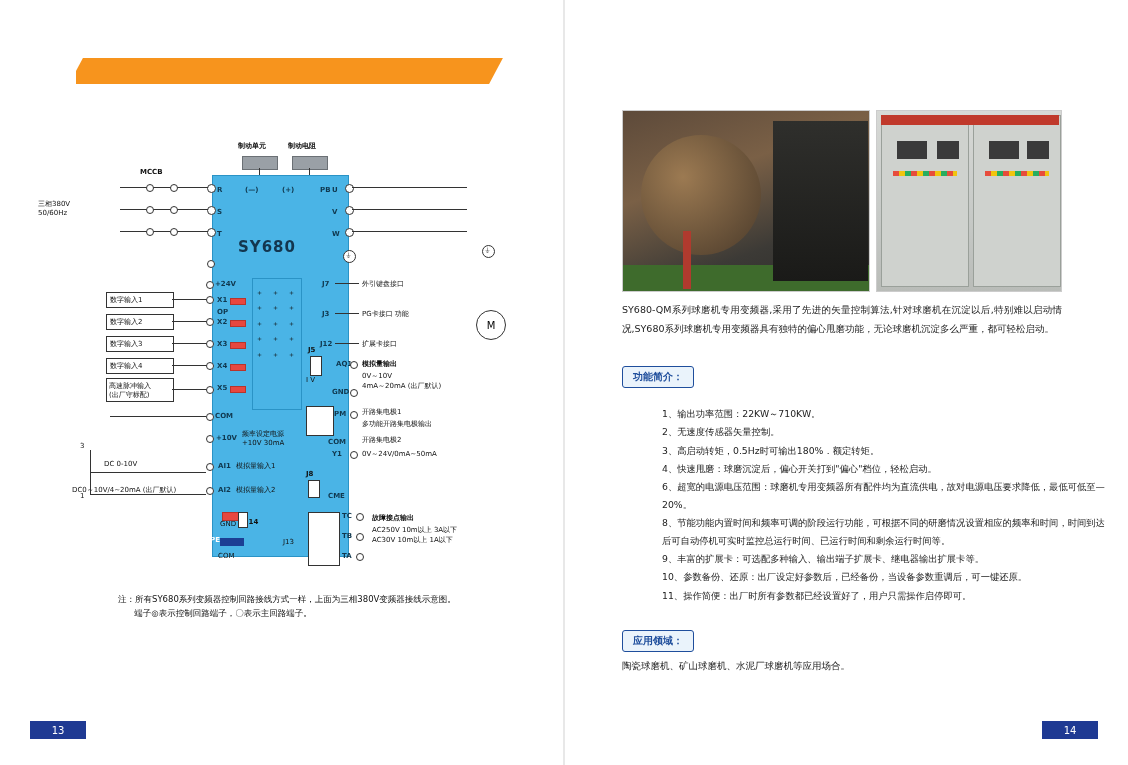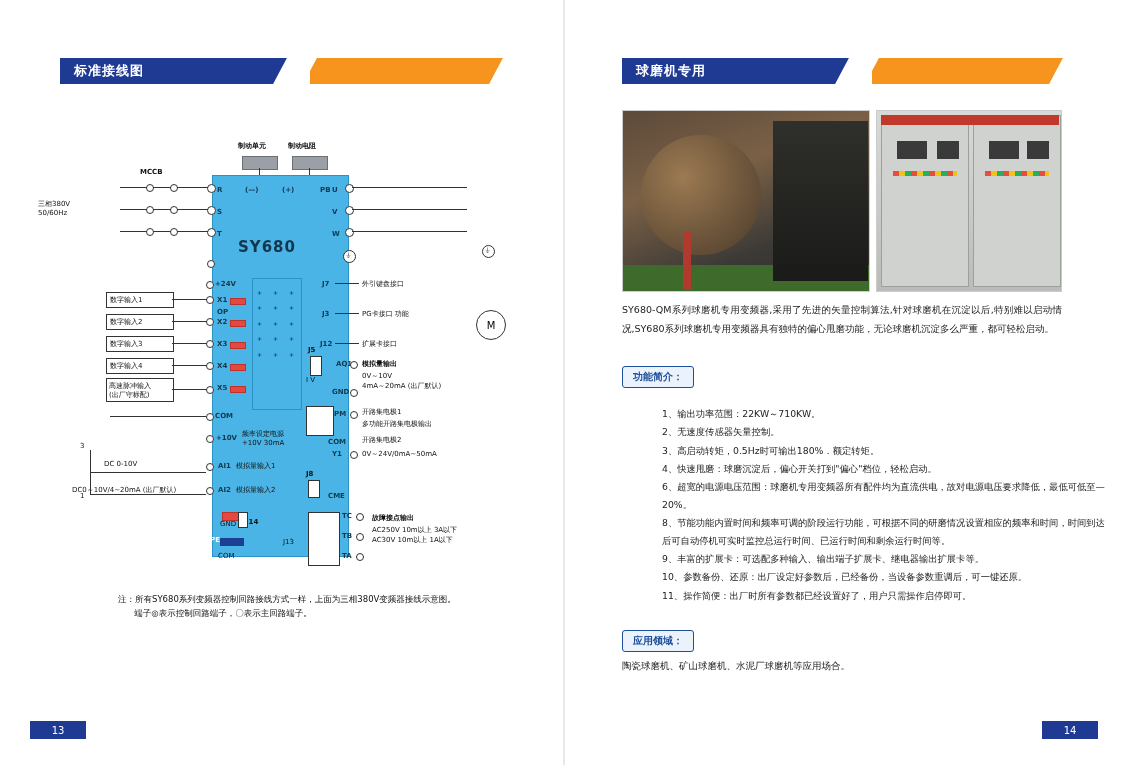--- a/index.html
+++ b/index.html
@@ -65,21 +65,20 @@
 </head>
 <body>
 
 <div class="spread">
 
   <div class="page page-left"></div>
   <div class="page page-right"></div>
   <div class="gutter"></div>
 
   <div class="banner" style="left:60px;top:58px;width:450px;">
-    <div class="blue wide">标准接线图</div>
     <div class="skew"></div>
     <div class="orange"></div>
     <div class="orange-end"></div>
   </div>
 
   <div class="diagram">
 
     <div class="graybox" style="left:182px;top:36px;width:34px;height:12px;"></div>
     <div class="graybox" style="left:232px;top:36px;width:34px;height:12px;"></div>
     <div class="lbl b" style="left:178px;top:22px;">制动单元</div>
@@ -249,26 +248,20 @@
     <div class="darkbox" style="left:160px;top:418px;width:24px;height:8px;"></div>
     <div class="lbl b" style="left:150px;top:416px;color:#fff;">PE</div>
     <div class="lbl" style="left:186px;top:418px;padding-left:37px;">J13</div>
     <div class="lbl" style="left:158px;top:432px;">COM</div>
   </div>
 
   <div class="note" style="white-space:pre;">注：所有SY680系列变频器控制回路接线方式一样，上面为三相380V变频器接线示意图。
       端子◎表示控制回路端子，〇表示主回路端子。</div>
   <div class="folio folio-l">13</div>
 
-  <div class="banner" style="left:622px;top:58px;width:448px;">
-    <div class="blue wide">球磨机专用</div>
-    <div class="skew"></div>
-    <div class="orange"></div>
-    <div class="orange-end"></div>
-  </div>
 
   <div class="photos">
     <div class="photo p1">
       <div style="position:absolute;left:0;bottom:0;width:100%;height:26px;background:#3e6b2c;"></div>
       <div style="position:absolute;left:18px;top:24px;width:120px;height:120px;border-radius:50%;background:radial-gradient(circle at 35% 35%,#9c7a52,#4a3a2a);"></div>
       <div style="position:absolute;left:150px;top:10px;width:95px;height:160px;background:linear-gradient(180deg,#2f2f2c,#1a1a18);"></div>
       <div style="position:absolute;left:60px;top:120px;width:8px;height:58px;background:#b03a2e;"></div>
     </div>
     <div class="photo p2">
       <div style="position:absolute;left:4px;top:4px;width:86px;height:170px;background:#cfd2ce;border:1px solid #9aa09a;"></div>

